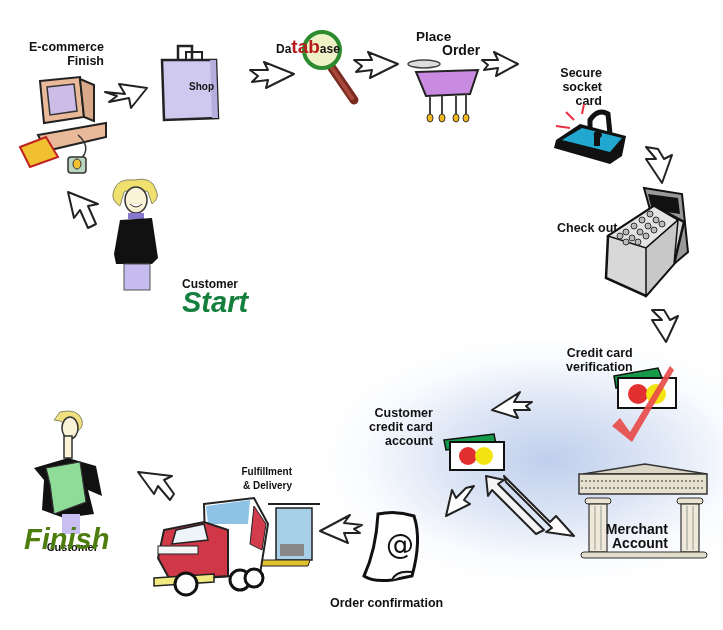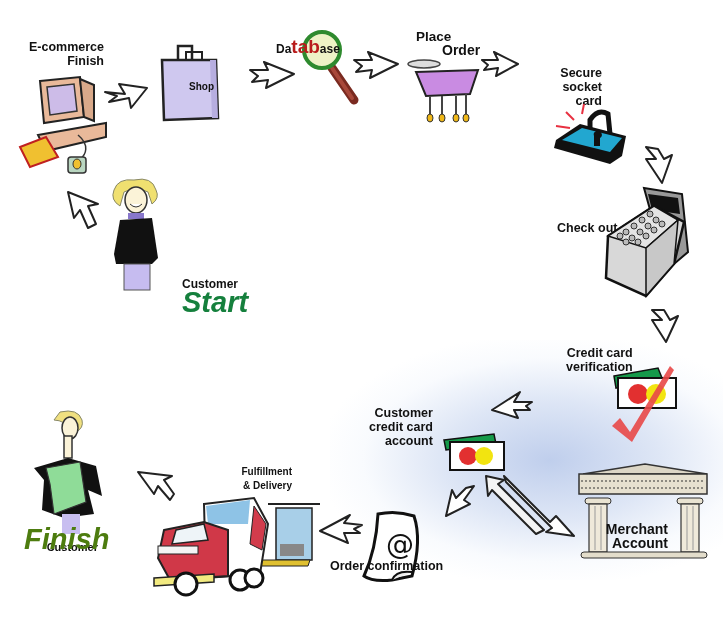--- a/index.html
+++ b/index.html
@@ -183,21 +183,21 @@
 <div class="lbl" style="left:602px;top:522px;width:66px;font-size:14px;">
   <div>Merchant</div>
   <div>Account</div>
 </div>
 
 <svg style="left:362px;top:510px;" width="64" height="76" viewBox="0 0 64 76">
   <path d="M16 4 Q34 0 52 6 Q60 30 50 66 L30 70 Q10 72 2 66 Q14 40 16 4 Z" fill="#fff" stroke="#111" stroke-width="3"></path>
   <path d="M30 70 Q34 60 50 62" fill="#eee" stroke="#111" stroke-width="2"></path>
 </svg>
 <div class="abs" style="left:386px;top:528px;font-size:28px;font-family:'DejaVu Sans',sans-serif;color:#111;">@</div>
-<div class="lbl" style="left:330px;top:559px;">Order confirmation</div>
+<div class="lbl" style="left:330px;top:596px;">Order confirmation</div>
 
 <svg style="left:318px;top:511px;" width="46" height="34" viewBox="0 0 46 34">
   <path d="M44 14 L26 12 L32 4 L2 20 L30 32 L26 22 L42 22 L36 18 Z" fill="#fff" stroke="#222" stroke-width="2" stroke-linejoin="round"></path>
 </svg>
 
 <div class="lbl" style="left:222px;top:465px;width:70px;font-size:10px;">
   <div>Fulfillment</div>
   <div>&amp; Delivery</div>
 </div>
 <svg style="left:150px;top:494px;" width="170" height="104" viewBox="0 0 170 104">

